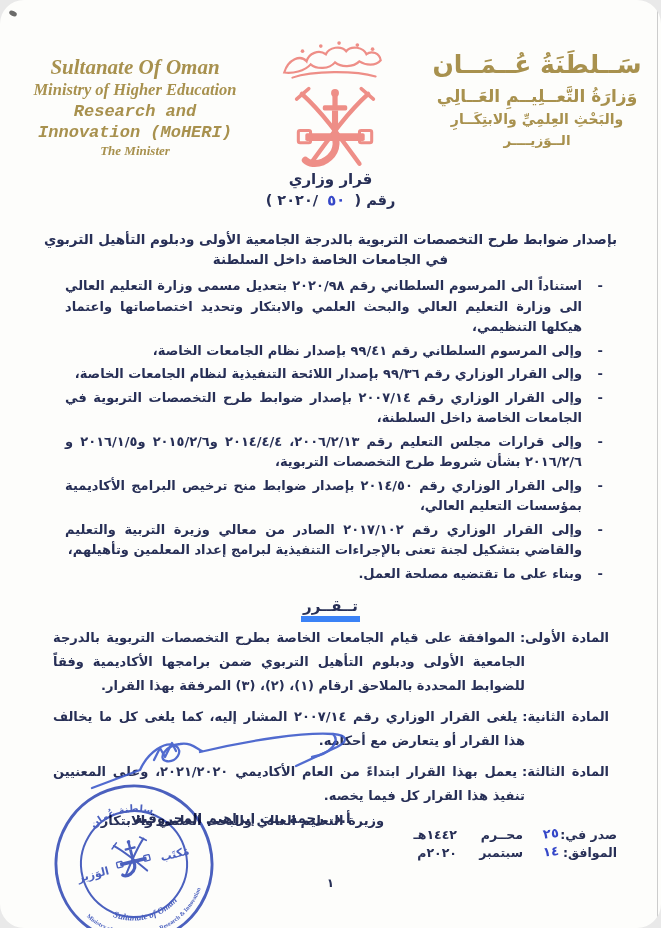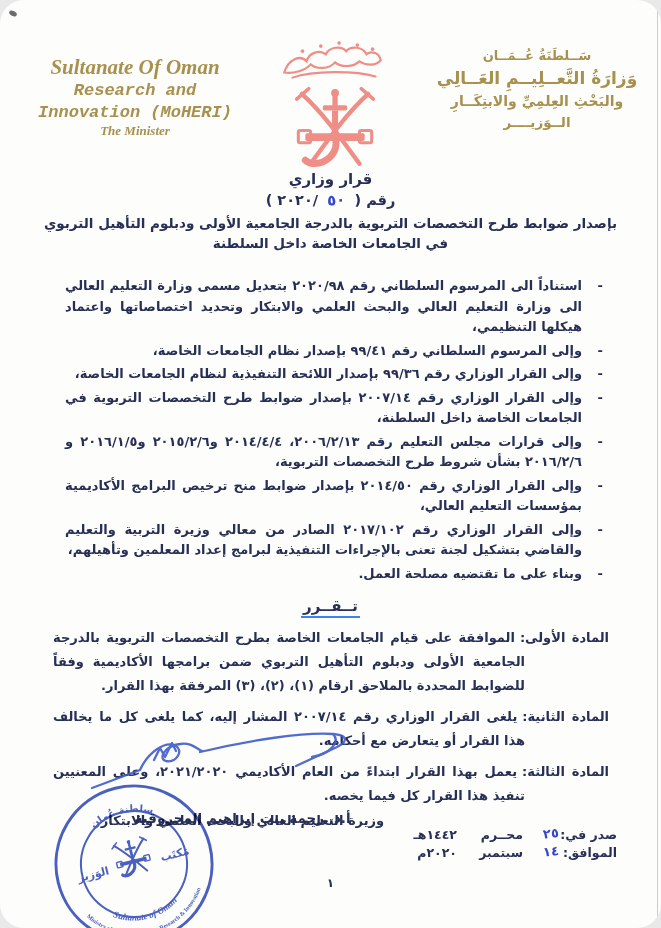--- a/index.html
+++ b/index.html
@@ -13,42 +13,42 @@
 
   
   .hdr-en{position:absolute;left:24px;top:54px;width:222px;text-align:center;
     font-family:"Liberation Serif",serif;font-style:italic;font-weight:bold;color:#a8914e;line-height:1.25;}
   .hdr-en .l1{font-size:21px;}
   .hdr-en .l2{font-size:16.5px;}
   .hdr-en .l3{font-size:17px;font-family:Liberation Mono, monospace;}
   .hdr-en .l4{font-size:13px;}
   .hdr-ar{position:absolute;right:14px;top:46px;width:220px;text-align:center;direction:rtl;
     color:#a8914e;font-weight:bold;line-height:1.5;}
-  .hdr-ar .l1{font-size:13px;}
+  .hdr-ar .l1{font-size:25px;}
   .hdr-ar .l2{font-size:17px;}
   .hdr-ar .l3{font-size:14px;}
   .hdr-ar .l4{font-size:13.5px;letter-spacing:2px;}
   .emblem{position:absolute;left:268px;top:38px;width:132px;height:134px;color:#ee8e87;}
 
   
   .title-block{position:absolute;left:0;right:0;top:170px;text-align:center;direction:rtl;font-weight:bold;}
   .title-kind{font-size:15px;}
   .title-num{font-size:14.5px;margin-top:3px;}
   .hand{color:#3547c8;display:inline-block;transform:rotate(-5deg);font-size:15px;padding:0 4px;}
-  .subject{font-size:13.5px;margin-top:4px;line-height:1.5;}
+  .subject{font-size:13.5px;margin-top:20px;line-height:1.5;}
 
   
   .preamble{position:absolute;right:58px;top:276px;width:546px;direction:rtl;font-size:13px;font-weight:bold;line-height:20.5px;}
   .item{display:flex;gap:13px;margin-bottom:3px;}
   .item .dash{flex:0 0 8px;}
   .item .txt{flex:1;text-align:justify;margin-left:8px;}
 
   
   .decree-word{position:absolute;left:0;right:0;top:597px;text-align:center;font-size:15px;font-weight:bold;}
-  .decree-word span{border-bottom:2px solid #3b82f6;padding:0 2px 1px;}
+  .decree-word span{border-bottom:6px solid #3b82f6;padding:0 2px 1px;}
   .articles{position:absolute;right:52px;top:626px;width:556px;direction:rtl;font-size:13px;font-weight:bold;line-height:24px;}
   .article{padding-right:84px;text-indent:-84px;text-align:justify;margin-bottom:7px;}
   .article .lbl{padding-left:5px;}
 
   
   .sig-svg{position:absolute;left:88px;top:726px;width:278px;height:72px;color:#3f5ccb;}
   .sig-name{position:absolute;left:70px;top:794px;width:345px;text-align:center;direction:rtl;font-weight:bold;font-size:13.5px;margin-top:16px;}
   .sig-title{position:absolute;left:70px;top:813px;width:345px;text-align:center;direction:rtl;font-weight:bold;font-size:13px;}
   .stamp{position:absolute;left:50px;top:780px;width:168px;height:168px;color:#3d55bd;mix-blend-mode:multiply;opacity:.93;}
 
@@ -80,20 +80,21 @@
         <rect x="47" y="15" width="6" height="14" fill="currentColor"></rect>
         <rect x="36" y="27" width="28" height="6" rx="2" fill="currentColor"></rect>
         <rect x="46.5" y="33" width="7" height="30" fill="currentColor"></rect>
         <path d="M50,62 C54,76 48,86 36,92 C28,95 20,94 16,90" fill="none" stroke="currentColor" stroke-width="8" stroke-linecap="round"></path>
       </symbol>
     </defs>
   </svg>
 
   <div class="hdr-en">
     <div class="l1">Sultanate Of Oman</div>
+    <div class="l2">Ministry of Higher Education</div>
     <div class="l3">Research and Innovation (MoHERI)</div>
     <div class="l4">The Minister</div>
   </div>
 
   <svg class="emblem" viewBox="0 0 130 130">
     <g fill="none" stroke="currentColor" stroke-width="2.6" stroke-linecap="round">
       <path d="M16,33 C20,20 32,15 38,22 C40,14 50,10 57,15 C60,8 72,6 77,12 C82,6 94,8 97,15 C102,11 110,14 111,21 C106,27 96,26 90,22 C84,28 72,28 66,23 C60,30 48,30 42,25 C36,32 24,34 16,33 Z" stroke-width="2.2"></path>
       <path d="M24,38 C44,31 86,31 106,37" stroke-width="2"></path>
     </g>
     <g fill="currentColor">

